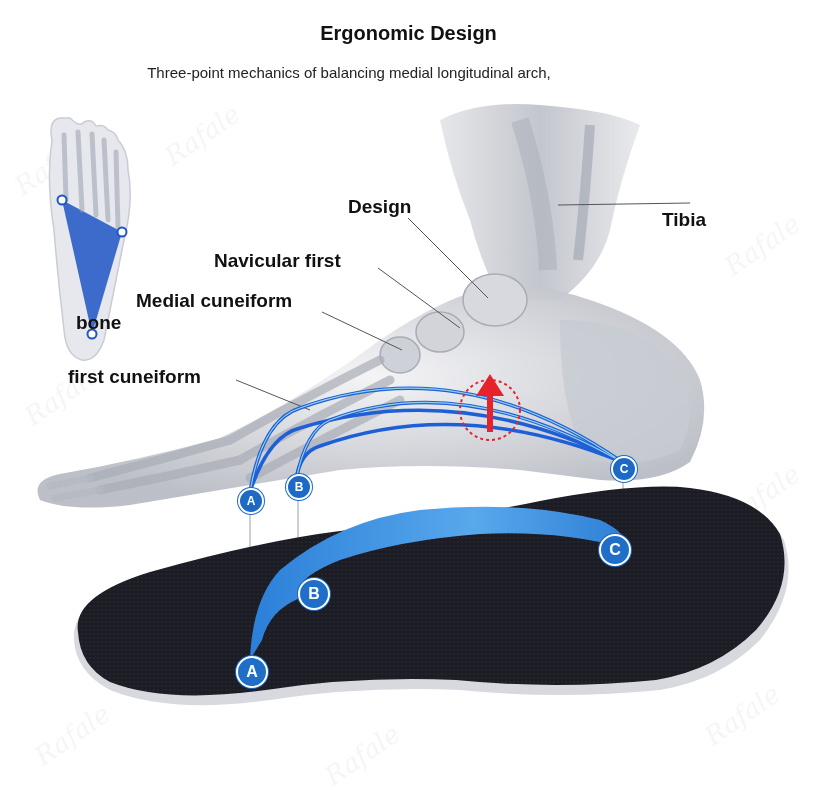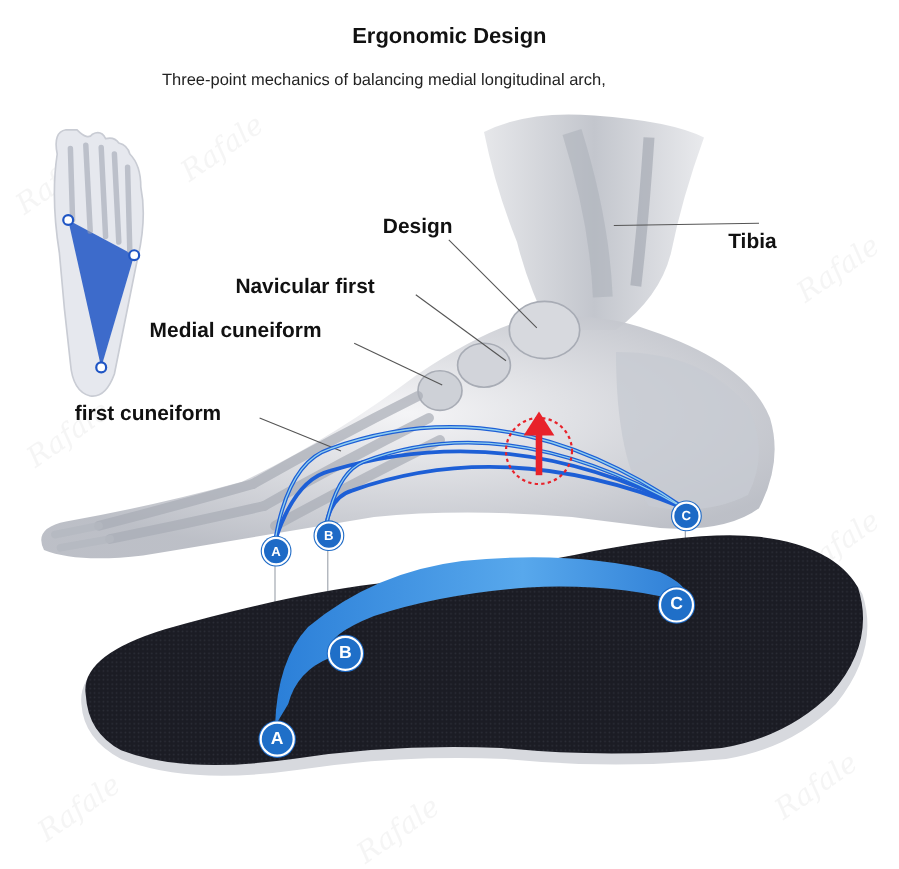--- a/index.html
+++ b/index.html
@@ -133,20 +133,21 @@
     <path d="M78 632 Q72 596 150 572 Q260 541 340 531 Q470 516 540 501 Q640 482 690 488 Q758 496 780 534 Q796 584 756 630 Q716 670 656 680 Q556 690 456 680 Q356 676 266 690 Q166 704 110 682 Q80 666 78 632 Z" fill="url(#mesh)"></path>
     <path d="M250 660 Q252 600 280 570 Q340 520 420 510 Q520 500 600 520 Q630 534 624 548 Q560 530 480 534 Q400 540 340 560 Q290 580 300 598 Q270 610 262 640 Z" fill="url(#insoleBlue)"></path>
   </g>
 </svg>
 
 <div class="label bold" style="left:348px;top:196px;">Design</div>
 <div class="label bold" style="left:662px;top:192px;margin-top:17px;">Tibia</div>
 <div class="label bold" style="left:214px;top:250px;">Navicular first</div>
 <div class="label bold" style="left:136px;top:290px;line-height:22px;">
   <div>Medial cuneiform</div>
+  <div style="margin-left:-60px;">bone</div>
 </div>
 <div class="label bold" style="left:68px;top:366px;">first cuneiform</div>
 
 <div class="marker" style="left:238px;top:488px;">A</div>
 <div class="marker" style="left:286px;top:474px;">B</div>
 <div class="marker" style="left:611px;top:456px;">C</div>
 
 <div class="marker big" style="left:236px;top:656px;">A</div>
 <div class="marker big" style="left:298px;top:578px;">B</div>
 <div class="marker big" style="left:599px;top:534px;">C</div>

